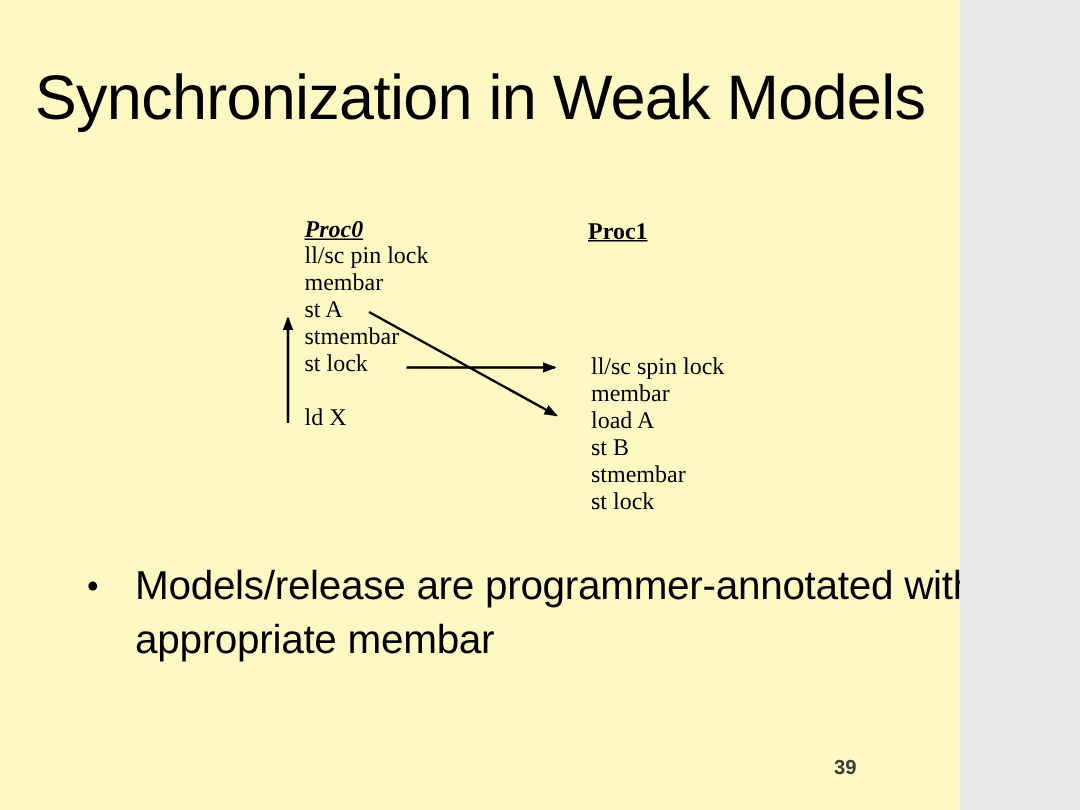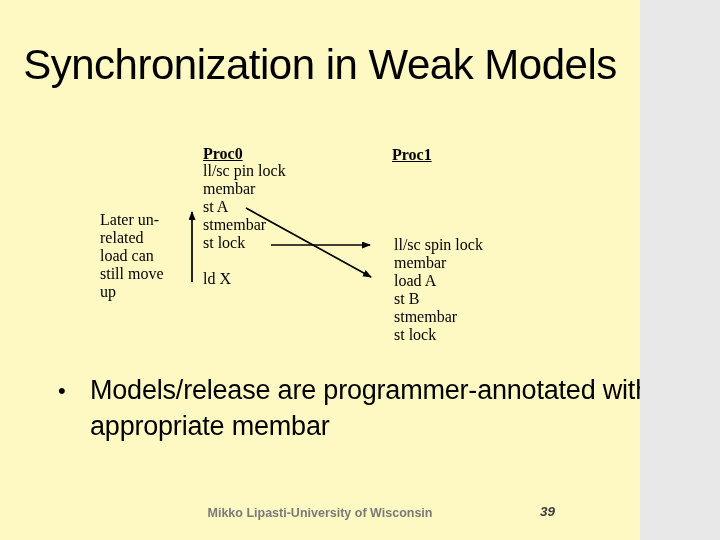--- a/index.html
+++ b/index.html
@@ -32,21 +32,21 @@
   }
   .dg-heading{
     font-family:"Liberation Serif",serif;
     font-weight:bold;
     font-size:16px;
     line-height:18px;
     text-decoration:underline;
     color:#000;
   }
   .left-caption{left:100px;top:211px;width:110px;}
-  .proc0-heading{left:203px;top:145px;}
+  .proc0-heading{left:203px;top:145px;font-style:italic;}
   .proc0-body{left:203px;top:162px;}
   .proc1-heading{left:392px;top:146px;}
   .proc1-body{left:394px;top:236px;}
   .arrows{left:80px;top:130px;width:320px;height:175px;}
   .bullet-block{
     left:58px;top:372px;width:610px;
     display:flex;align-items:flex-start;
   }
   .bullet-marker{
     width:32px;flex:0 0 32px;
@@ -61,39 +61,33 @@
     color:#000;
   }
   .footer-credit{
     left:0;right:0;top:506px;
     text-align:center;
     font-size:12.5px;
     font-weight:bold;
     color:#7a7a7a;
   }
   .page-number{
-    left:540px;top:504px;
+    left:556px;top:504px;
     font-size:13.5px;
     font-weight:bold;
     color:#3c3c3c;
-    font-style:italic;
   }
 </style>
 </head>
 <body>
 
 <div class="slide">
 
   <div class="abs title">Synchronization in Weak Models</div>
 
-  <div class="abs dg left-caption">Later un-
-related
-load can
-still move
-up</div>
 
   <div class="abs dg-heading proc0-heading">Proc0</div>
   <div class="abs dg proc0-body">ll/sc pin lock
 membar
 st A
 stmembar
 st lock
 
 ld X</div>
 
@@ -117,16 +111,15 @@
     <line x1="191" y1="115" x2="290" y2="115" stroke="#000" stroke-width="1.7" marker-end="url(#ah)"></line>
 
     <line x1="166" y1="78" x2="291" y2="147" stroke="#000" stroke-width="1.7" marker-end="url(#ah)"></line>
   </svg>
 
   <div class="abs bullet-block">
     <div class="bullet-marker">•</div>
     <div class="bullet-text">Models/release are programmer-annotated with appropriate membar</div>
   </div>
 
-  <div class="abs footer-credit">Mikko Lipasti-University of Wisconsin</div>
   <div class="abs page-number">39</div>
 
 </div>
 
 </body></html>

